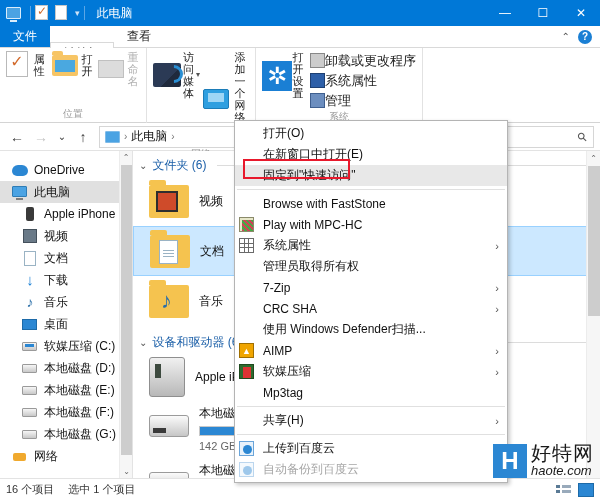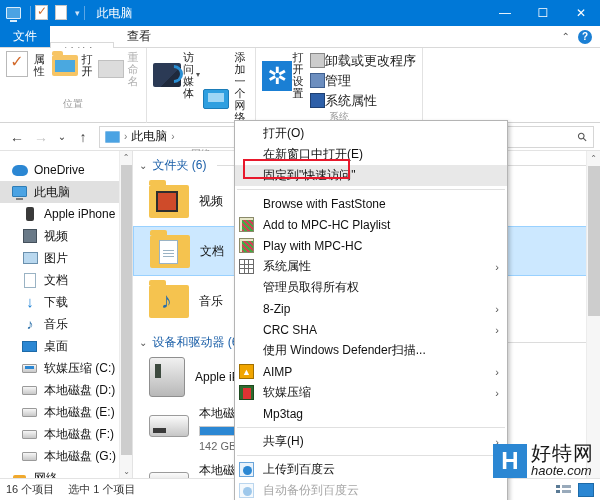--- a/index.html
+++ b/index.html
@@ -42,21 +42,21 @@
   .chev-up { font-size: 10px; color:#555; }
   .help-ico { width:14px; height:14px; border-radius:50%; background:#1a7fd4; color:#fff;
               font-size:10px; display:flex; align-items:center; justify-content:center; font-weight:bold;}
 
   
   .ribbon { height: 75px; background: #fff; border-bottom: 1px solid #d4d4d4;
             display: flex; align-items: stretch; position: relative; }
   .rgroup { display: flex; flex-direction: column; align-items: center; justify-content: flex-start;
             border-right: 1px solid #e2e2e2; padding: 3px 6px 0; position: relative; height: 75px; }
   .rgroup-items { display: flex; align-items: flex-start; gap: 4px; flex: 1; }
-  .rgroup-label { font-size: 10px; color: #999; text-align: center; padding-bottom: 12px; }
+  .rgroup-label { font-size: 10px; color: #999; text-align: center; padding-bottom: 2px; }
   .rbtn { width: 42px; display: flex; flex-direction: row; align-items: center; gap: 2px;
           font-size: 11px; color: #222; text-align: center; line-height: 12px; }
   .rbtn.wide { width: 46px; }
   .rbtn.dim { color: #b0b0b0; }
   .ricon { width: 28px; height: 28px; position: relative; }
 
   
   .i-props { width:22px;height:26px;background:#fff;border:1px solid #b9b9b9;margin:0 auto; position:relative;}
   .i-props:after{content:"✓";position:absolute;left:3px;top:2px;color:#d2692a;font-size:16px;font-weight:bold;line-height:16px;}
   .i-folder{width:26px;height:21px;background:#f7c565;border-radius:2px;margin:4px auto 0;position:relative;}
@@ -285,26 +285,26 @@
               <div class="i-gear"></div>
             </div>
           <span>打开设置</span>
         </div>
         <div class="syscol">
           <div class="small-row">
             <span class="small-ico b1"></span>
             <span>卸载或更改程序</span>
           </div>
           <div class="small-row">
+            <span class="small-ico b2"></span>
+            <span>系统属性</span>
+          </div>
+          <div class="small-row">
             <span class="small-ico b3"></span>
             <span>管理</span>
-          </div>
-          <div class="small-row">
-            <span class="small-ico b2"></span>
-            <span>系统属性</span>
           </div>
         </div>
       </div>
       <div class="rgroup-label">系统</div>
     </div>
     <div style="flex:1"></div>
   </div>
 
   <div class="addrbar">
     <div class="nav-btn">←</div>
@@ -344,26 +344,20 @@
             <span>Apple iPhone</span>
           </div>
           <div class="nav-item indent">
             <span class="nav-ico">
               <span class="ic-vid" style="display: block;"></span>
             </span>
             <span>视频</span>
           </div>
           <div class="nav-item indent">
             <span class="nav-ico">
-              <span class="ic-pic" style="display: block;"></span>
-            </span>
-            <span>图片</span>
-          </div>
-          <div class="nav-item indent">
-            <span class="nav-ico">
               <span class="ic-doc" style="display: block;"></span>
             </span>
             <span>文档</span>
           </div>
           <div class="nav-item indent">
             <span class="nav-ico">
               <span class="ic-dl" style="display: block;"></span>
             </span>
             <span>下载</span>
           </div>
@@ -509,42 +503,36 @@
       </div>
       <div class="mi-sep"></div>
       <div class="mi">
         <span class="mi-ico"></span>
         <span class="mi-label">Browse with FastStone</span>
       </div>
       <div class="mi">
         <span class="mi-ico">
           <span class="ic-mpc" style="display: block; position: relative;"></span>
         </span>
-        <span class="mi-label">Add to MPC-HC Playlist</span>
-      </div>
-      <div class="mi">
-        <span class="mi-ico">
-          <span class="ic-mpc" style="display: block; position: relative;"></span>
-        </span>
         <span class="mi-label">Play with MPC-HC</span>
       </div>
       <div class="mi">
         <span class="mi-ico">
           <span class="ic-grid" style="display: block; position: relative;"></span>
         </span>
         <span class="mi-label">系统属性</span>
         <span class="mi-arrow">›</span>
       </div>
       <div class="mi">
         <span class="mi-ico"></span>
         <span class="mi-label">管理员取得所有权</span>
       </div>
       <div class="mi">
         <span class="mi-ico"></span>
-        <span class="mi-label">8-Zip</span>
+        <span class="mi-label">7-Zip</span>
         <span class="mi-arrow">›</span>
       </div>
       <div class="mi">
         <span class="mi-ico"></span>
         <span class="mi-label">CRC SHA</span>
         <span class="mi-arrow">›</span>
       </div>
       <div class="mi">
         <span class="mi-ico"></span>
         <span class="mi-label">使用 Windows Defender扫描...</span>

